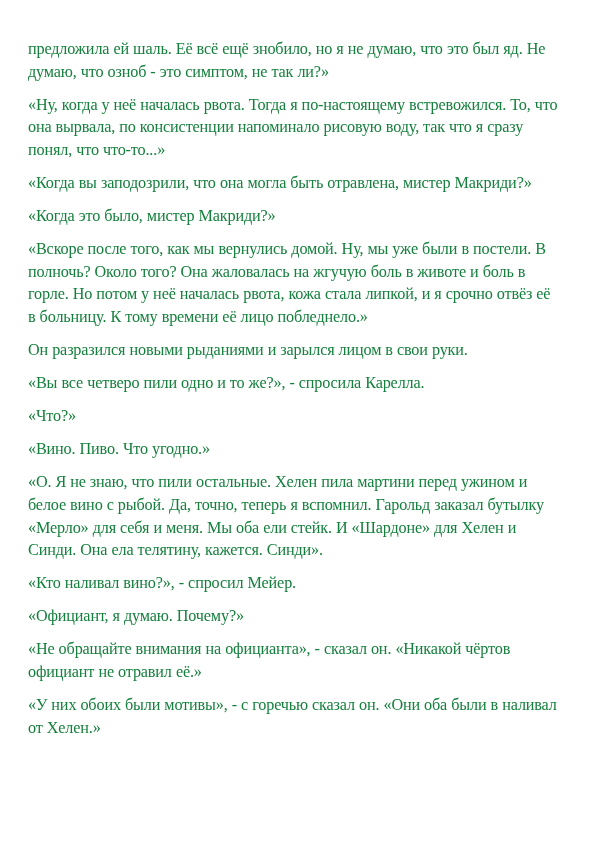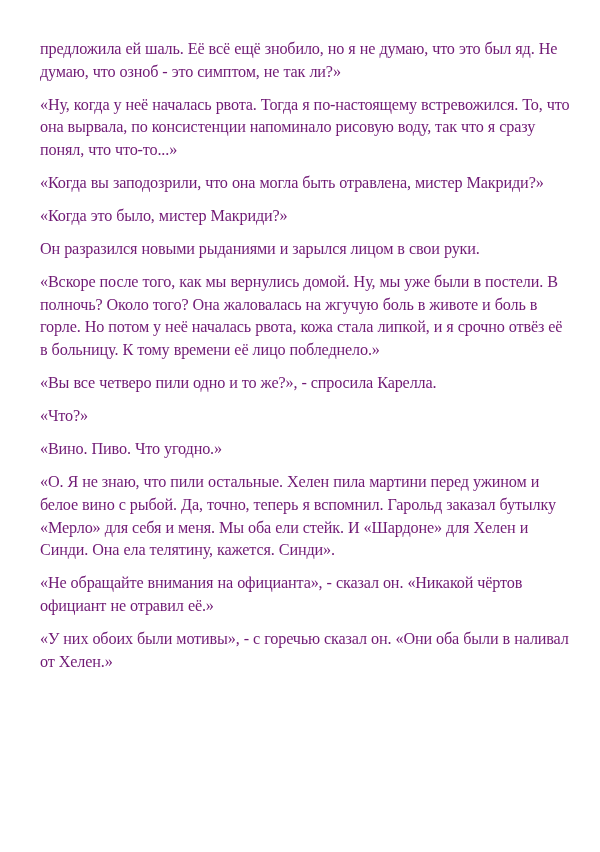--- a/index.html
+++ b/index.html
@@ -8,43 +8,45 @@
       background: #ffffff;
     }
     body {
       width: 600px;
       height: 852px;
       overflow: hidden;
       position: relative;
     }
     .page {
       position: absolute;
-      left: 40px;
+      left: 28px;
       top: 38px;
       width: 530px;
       font-family: "Liberation Serif", "DejaVu Serif", serif;
       font-size: 16.2px;
       line-height: 22.6px;
-      color: #701a75;
+      color: #15803d;
     }
     .para {
       margin: 0 0 10.5px 0;
       letter-spacing: -0.15px;
       word-spacing: 0.2px;
     }
   </style>
 </head>
 <body>
 
 <div class="page">
   <p class="para">предложила ей шаль. Её всё ещё знобило, но я не думаю, что это был яд. Не думаю, что озноб - это симптом, не так ли?»</p>
   <p class="para">«Ну, когда у неё началась рвота. Тогда я по-настоящему встревожился. То, что она вырвала, по консистенции напоминало рисовую воду, так что я сразу понял, что что-то...»</p>
   <p class="para">«Когда вы заподозрили, что она могла быть отравлена, мистер Макриди?»</p>
   <p class="para">«Когда это было, мистер Макриди?»</p>
+  <p class="para">«Вскоре после того, как мы вернулись домой. Ну, мы уже были в постели. В полночь? Около того? Она жаловалась на жгучую боль в животе и боль в горле. Но потом у неё началась рвота, кожа стала липкой, и я срочно отвёз её в больницу. К тому времени её лицо побледнело.»</p>
   <p class="para">Он разразился новыми рыданиями и зарылся лицом в свои руки.</p>
-  <p class="para">«Вскоре после того, как мы вернулись домой. Ну, мы уже были в постели. В полночь? Около того? Она жаловалась на жгучую боль в животе и боль в горле. Но потом у неё началась рвота, кожа стала липкой, и я срочно отвёз её в больницу. К тому времени её лицо побледнело.»</p>
   <p class="para">«Вы все четверо пили одно и то же?», - спросила Карелла.</p>
   <p class="para">«Что?»</p>
   <p class="para">«Вино. Пиво. Что угодно.»</p>
   <p class="para">«О. Я не знаю, что пили остальные. Хелен пила мартини перед ужином и белое вино с рыбой. Да, точно, теперь я вспомнил. Гарольд заказал бутылку «Мерло» для себя и меня. Мы оба ели стейк. И «Шардоне» для Хелен и Синди. Она ела телятину, кажется. Синди».</p>
+  <p class="para">«Кто наливал вино?», - спросил Мейер.</p>
+  <p class="para">«Официант, я думаю. Почему?»</p>
   <p class="para">«Не обращайте внимания на официанта», - сказал он. «Никакой чёртов официант не отравил её.»</p>
   <p class="para">«У них обоих были мотивы», - с горечью сказал он. «Они оба были в наливал от Хелен.»</p>
 </div>
 
 </body></html>

